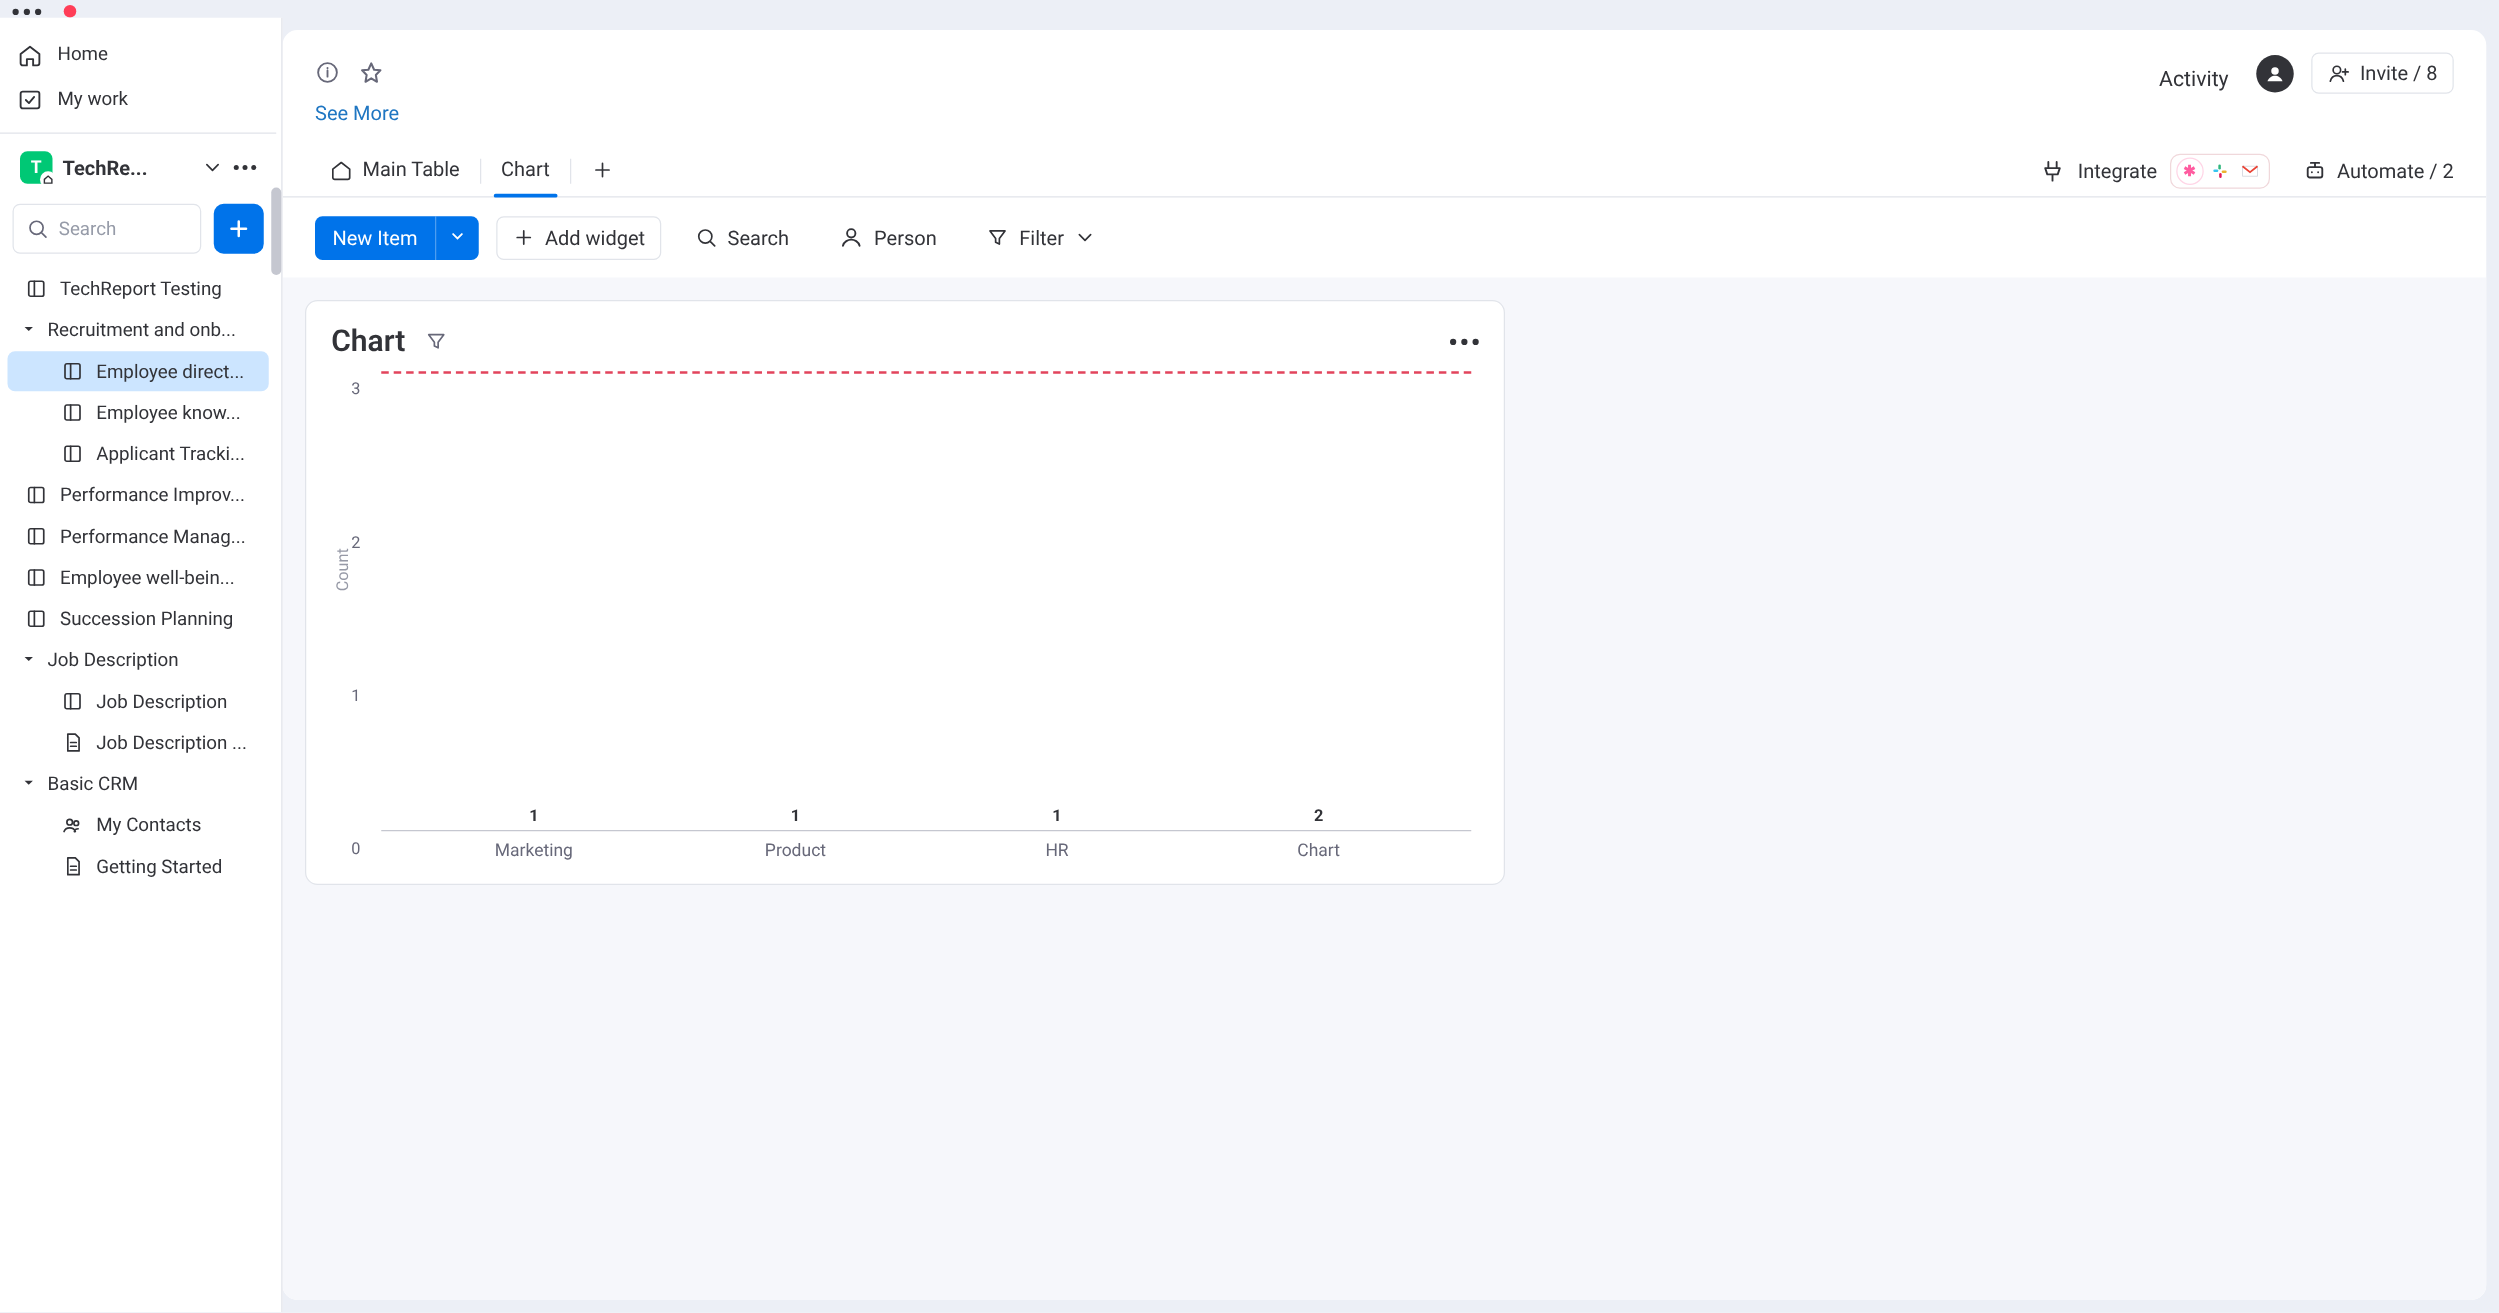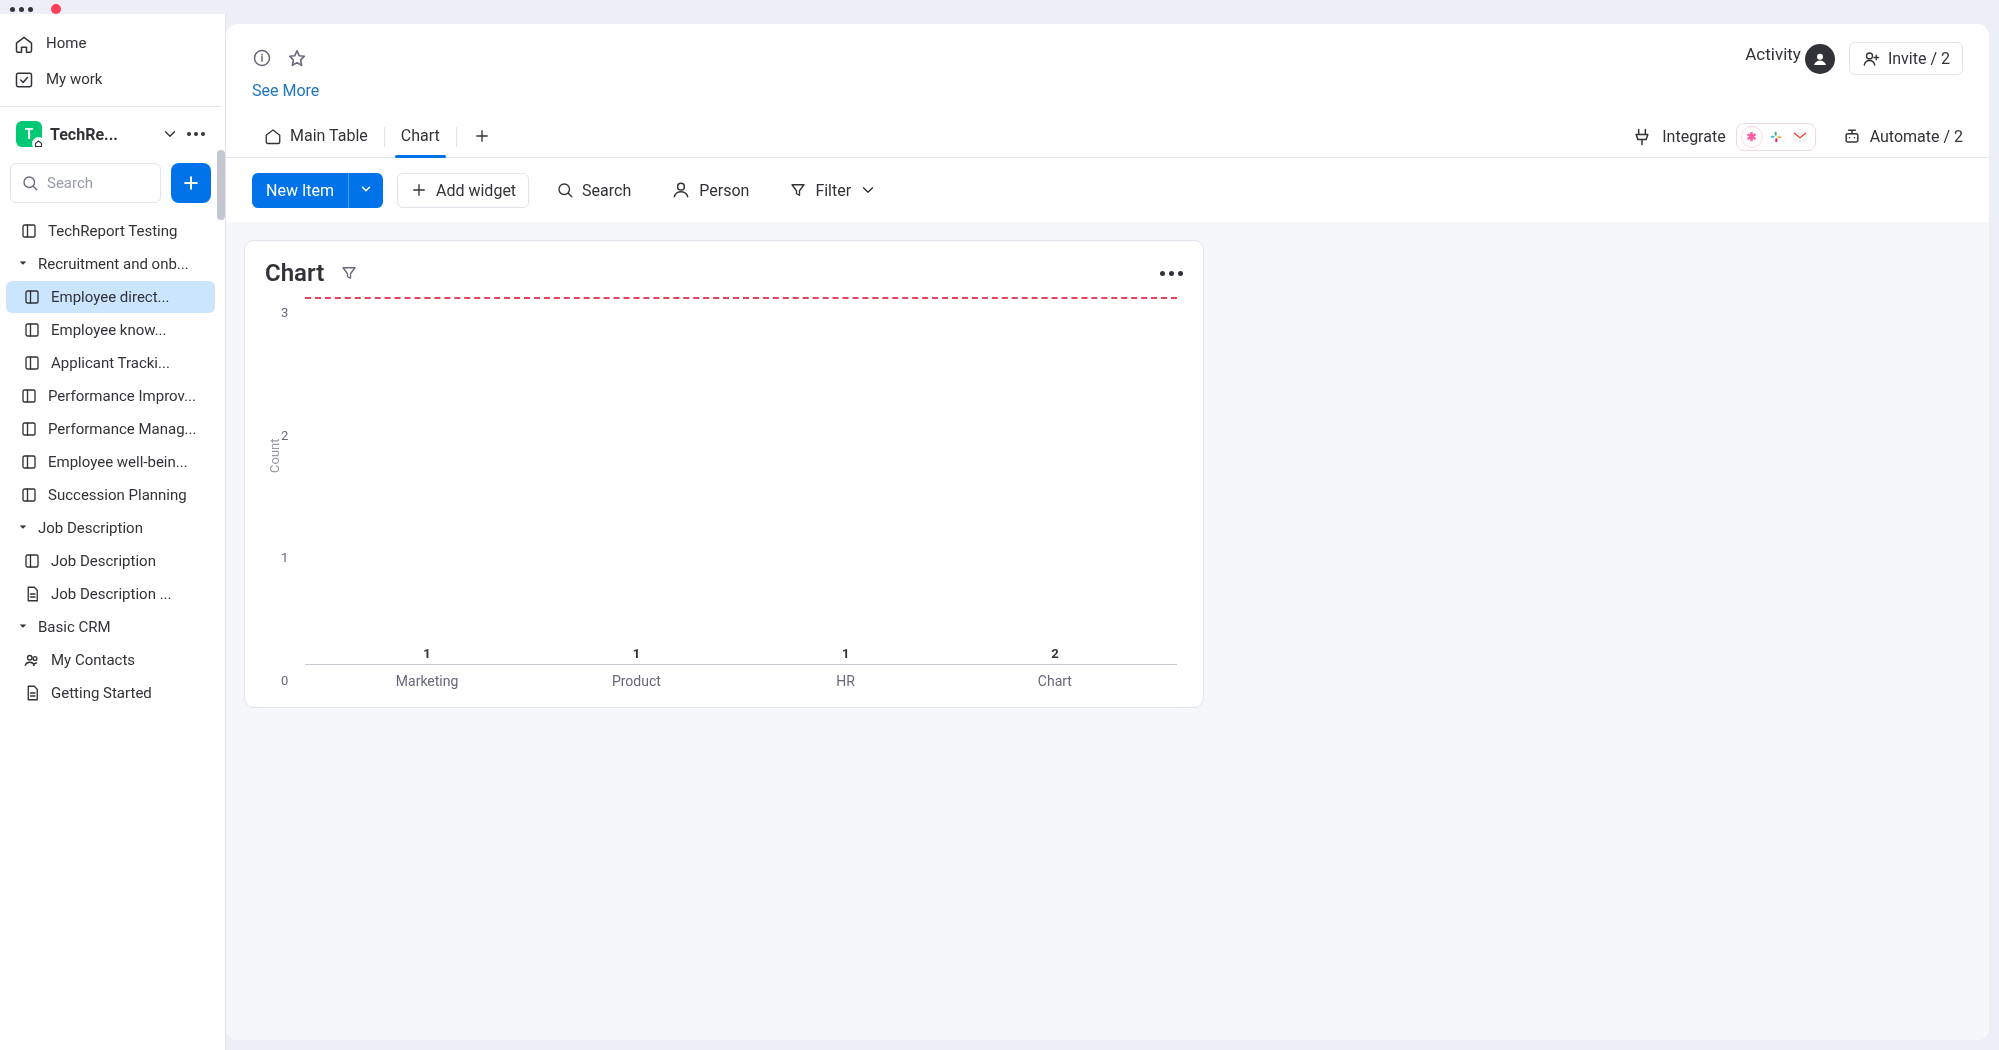--- a/index.html
+++ b/index.html
@@ -62,31 +62,31 @@
   .ws-actions .kebab{display:flex;gap:3px;}
   .ws-actions .kebab span{width:4px;height:4px;border-radius:50%;background:#323338;}
 
   .search-row{display:flex;gap:10px;padding:0 10px;margin:10px 0 12px;}
   .search-box{flex:1;display:flex;align-items:center;gap:8px;border:1px solid var(--border);border-radius:6px;padding:6px 10px;color:#969ba8;font-size:15px;}
   .add-btn{width:40px;height:40px;border-radius:8px;background:var(--blue);display:flex;align-items:center;justify-content:center;cursor:pointer;}
 
   .tree-item{display:flex;align-items:center;gap:10px;padding:7px 10px;margin:1px 6px;border-radius:6px;font-size:15px;cursor:pointer;white-space:nowrap;overflow:hidden;text-overflow:ellipsis;}
   .tree-item.active{background:#cce5ff;}
   .tree-item .caret{width:10px;display:inline-flex;justify-content:center;}
-  .tree-item.sub{padding-left:17px;}
+  .tree-item.sub{padding-left:43px;}
   .tree-item .label{overflow:hidden;text-overflow:ellipsis;}
 
   
   .main{flex:1;display:flex;flex-direction:column;background:var(--bg);border-radius:12px;margin:10px 10px 10px 0;overflow:hidden;}
   .hdr{padding:18px 26px 0 26px;}
   .title-row{display:flex;align-items:center;gap:14px;}
   .title{font-size:32px;font-weight:500;color:#323338;}
   .title-icons{display:flex;gap:14px;color:#676879;}
   .title-right{margin-left:auto;display:flex;align-items:center;gap:14px;}
-  .activity{display:flex;align-items:flex-start;gap:4px;font-size:17px;color:#323338;}
+  .activity{display:flex;align-items:flex-end;gap:22px;font-size:17px;color:#323338;}
   .activity .avatar{width:30px;height:30px;border-radius:50%;background:#323338;display:flex;align-items:center;justify-content:center;}
   .invite-btn{display:flex;align-items:center;gap:8px;border:1px solid var(--border);border-radius:6px;padding:6px 12px;font-size:16px;}
   .desc-row{display:flex;align-items:center;gap:18px;margin-top:6px;color:var(--muted);font-size:16px;}
   .see-more{color:#1f76c2;cursor:pointer;}
 
   .tabs-row{display:flex;align-items:center;margin-top:16px;border-bottom:1px solid var(--border);padding:0 26px;}
   .tab{display:flex;align-items:center;gap:8px;padding:10px 12px 12px;font-size:16px;color:var(--text);cursor:pointer;position:relative;}
   .tab.active::after{content:"";position:absolute;left:6px;right:6px;bottom:-1px;height:3px;background:var(--blue);border-radius:2px;}
   .tab-divider{width:1px;height:20px;background:var(--border);margin:0 4px;}
   .tabs-right{margin-left:auto;display:flex;align-items:center;gap:26px;color:var(--text);font-size:16px;}
@@ -340,21 +340,21 @@
                     <circle cx="12" cy="9" r="4"></circle>
                     <path d="M4 20c1-4 5-6 8-6s7 2 8 6z"></path>
                   </svg>
               </span>
             </div>
             <div class="invite-btn">
               <svg class="ic18 stroke-dark" viewBox="0 0 24 24">
                   <circle cx="10" cy="8" r="4"></circle>
                   <path d="M3 20c1-4 4-6 7-6s6 2 7 6M19 7v6M16 10h6"></path>
                 </svg>
-              <span>Invite / 2</span>
+              <span>Invite / 8</span>
             </div>
           </div>
         </div>
         <div class="desc-row">
           <span class="see-more">See More</span>
         </div>
       </div>
 
       <div class="tabs-row">
         <div class="tab">

